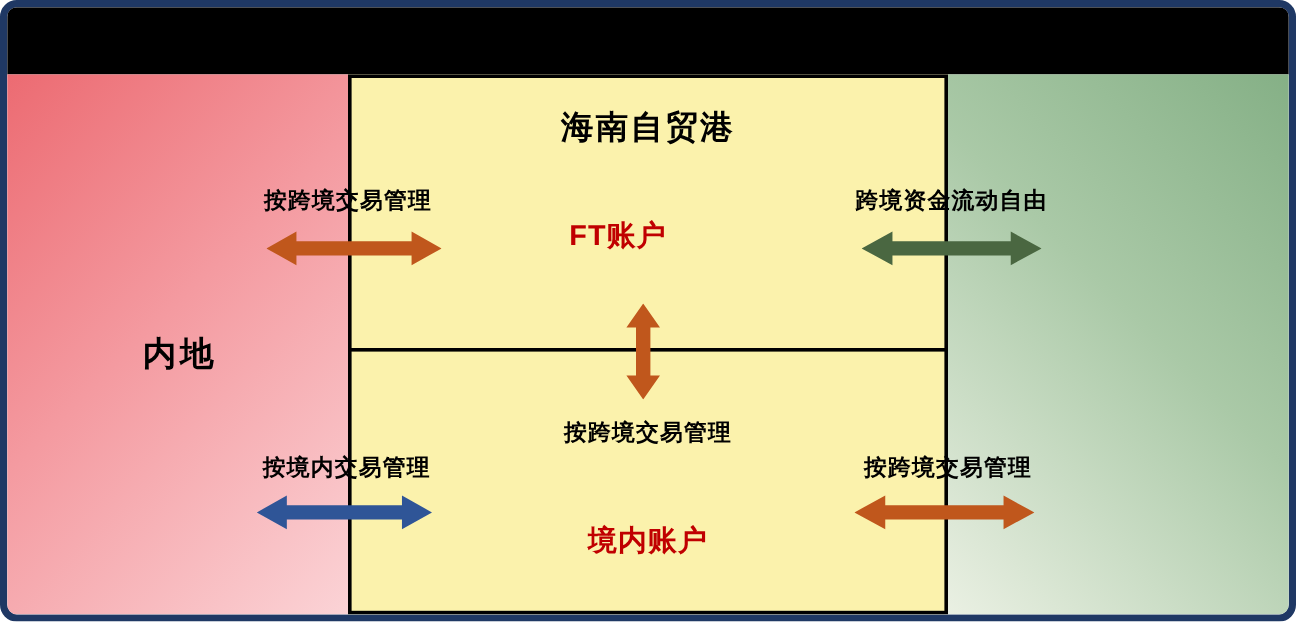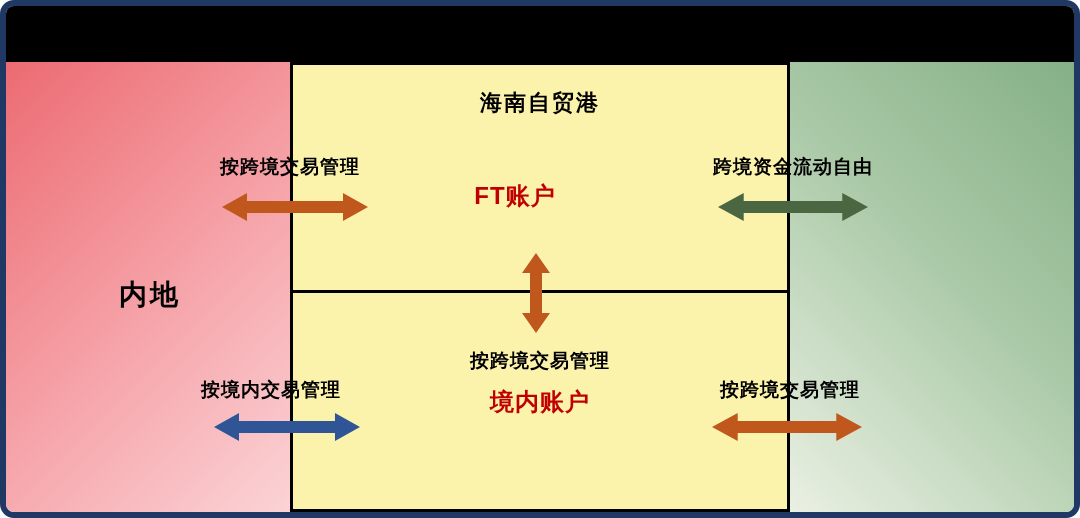--- a/index.html
+++ b/index.html
@@ -46,32 +46,32 @@
     z-index: 2;
   }
   .divider {
     position: absolute;
     left: 284px; top: 284px; width: 500px; height: 3px;
     background: var(--box-border, #000);
     z-index: 2;
   }
 
   .txt { position: absolute; text-align: center; font-weight: 700; color: #000; z-index: 6; }
-  .title-main  { left: 284px; top: 82px;  width: 500px; font-size: 22px; letter-spacing: 2px; }
+  .title-main  { left: 284px; top: 82px;  width: 500px; font-size: 27px; letter-spacing: 2px; }
   .acct        { font-size: 24px; color: var(--accent-red, #c00000); letter-spacing: 1px; }
   .acct-ft     { left: 284px; top: 174px; width: 450px; }
-  .acct-dom    { left: 284px; top: 380px; width: 500px; }
+  .acct-dom    { left: 284px; top: 428px; width: 500px; }
   .zone-label  { font-size: 28px; letter-spacing: 3px; }
   .lbl-mainland{ left: 64px;  top: 270px; width: 160px; }
   .lbl-overseas{ left: 846px; top: 270px; width: 160px; }
   .small-lbl   { font-size: 19px; letter-spacing: 1px; }
   .lbl-tl { left: 169px; top: 148px; width: 230px; }
   .lbl-tr { left: 672px; top: 148px; width: 230px; }
   .lbl-mid{ left: 419px; top: 342px; width: 230px; }
-  .lbl-bl { left: 150px; top: 371px; width: 230px; }
+  .lbl-bl { left: 168px; top: 371px; width: 230px; }
   .lbl-br { left: 669px; top: 371px; width: 230px; }
 
   .arrow { position: absolute; z-index: 5; }
   .arrow svg { display: block; width: 100%; height: 100%; }
   .arrow-tl { left: 216px; top: 186px; width: 146px; height: 30px; color: var(--arrow-orange, #c0571c); }
   .arrow-tr { left: 712px; top: 186px; width: 150px; height: 30px; color: var(--arrow-green, #4a6741); }
   .arrow-cv { left: 515px; top: 247px; width: 30px;  height: 80px; color: var(--arrow-orange, #c0571c); }
   .arrow-bl { left: 208px; top: 406px; width: 146px; height: 30px; color: var(--arrow-blue, #2f5597); }
   .arrow-br { left: 706px; top: 406px; width: 150px; height: 30px; color: var(--arrow-orange, #c0571c); }
 </style>

